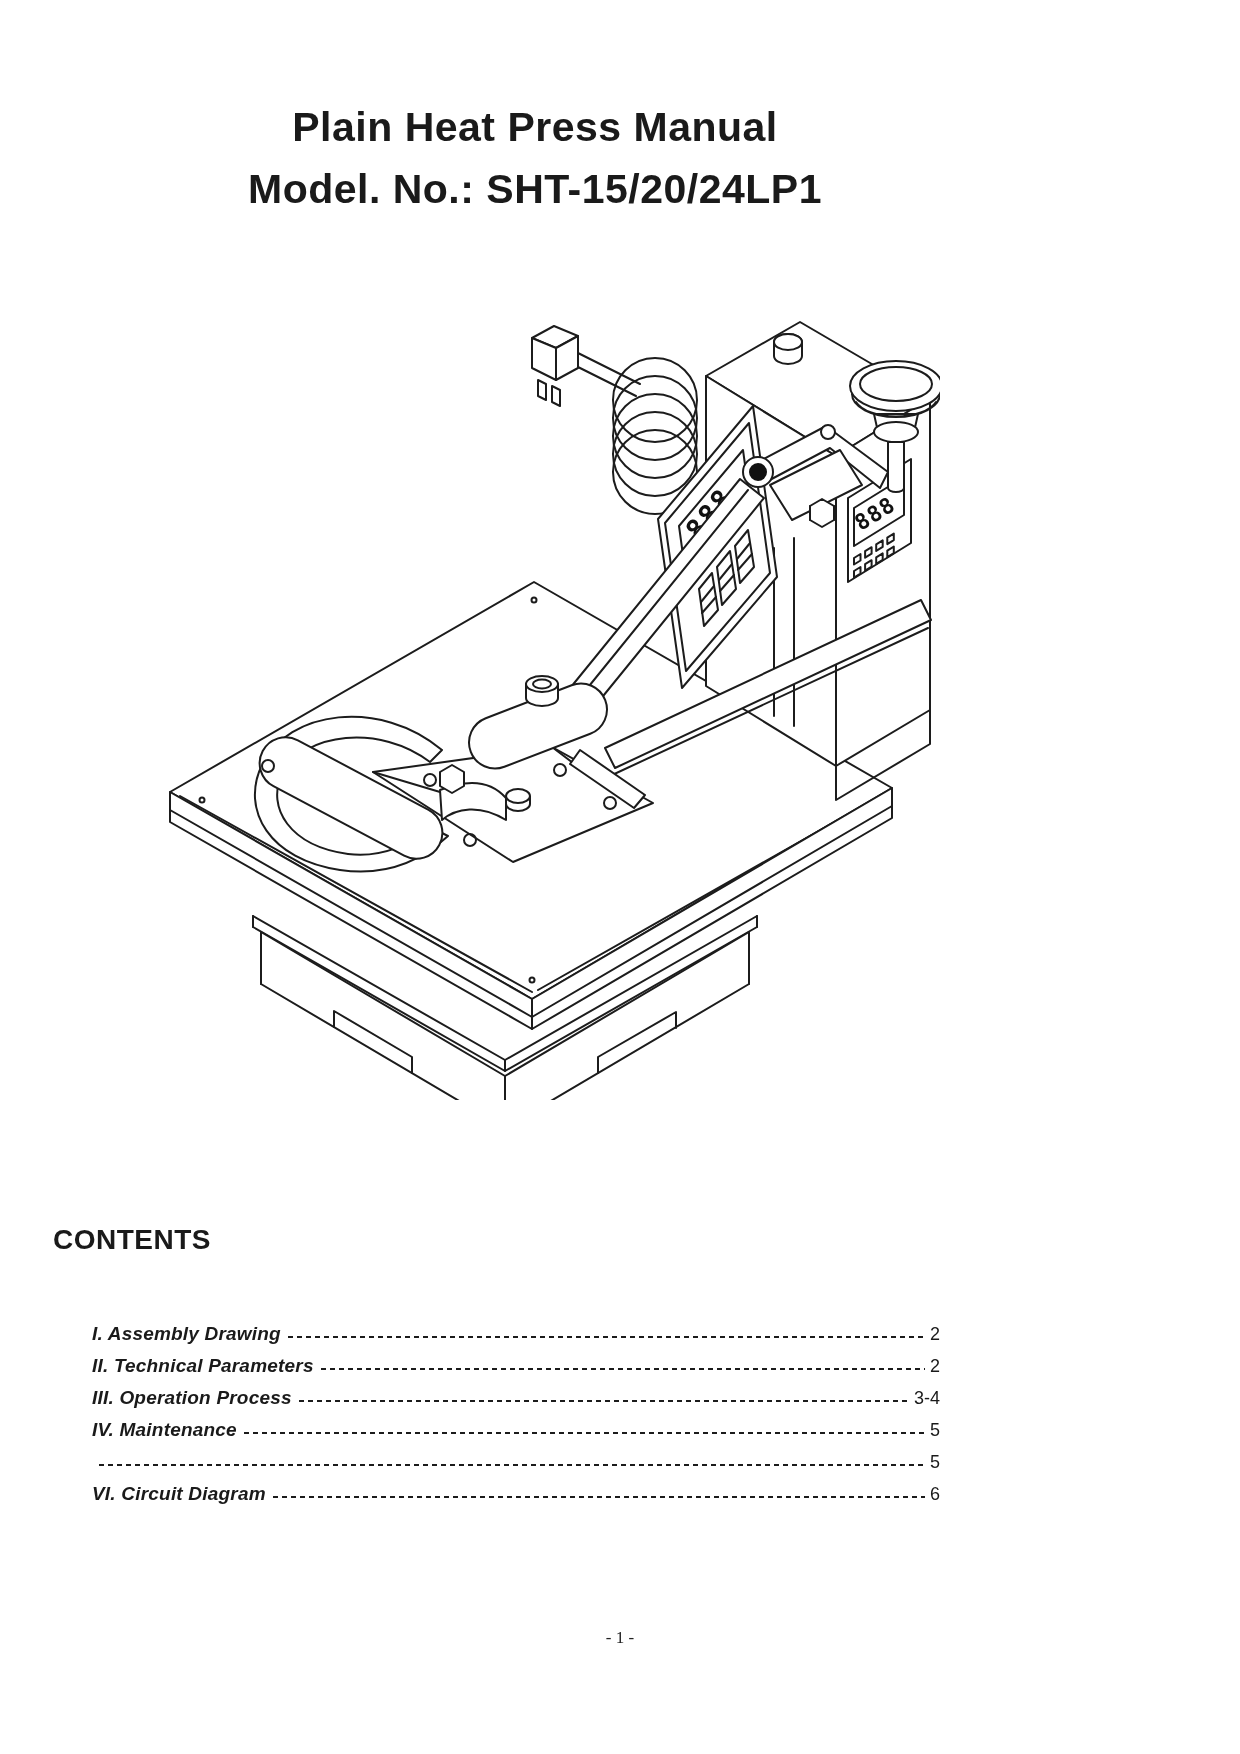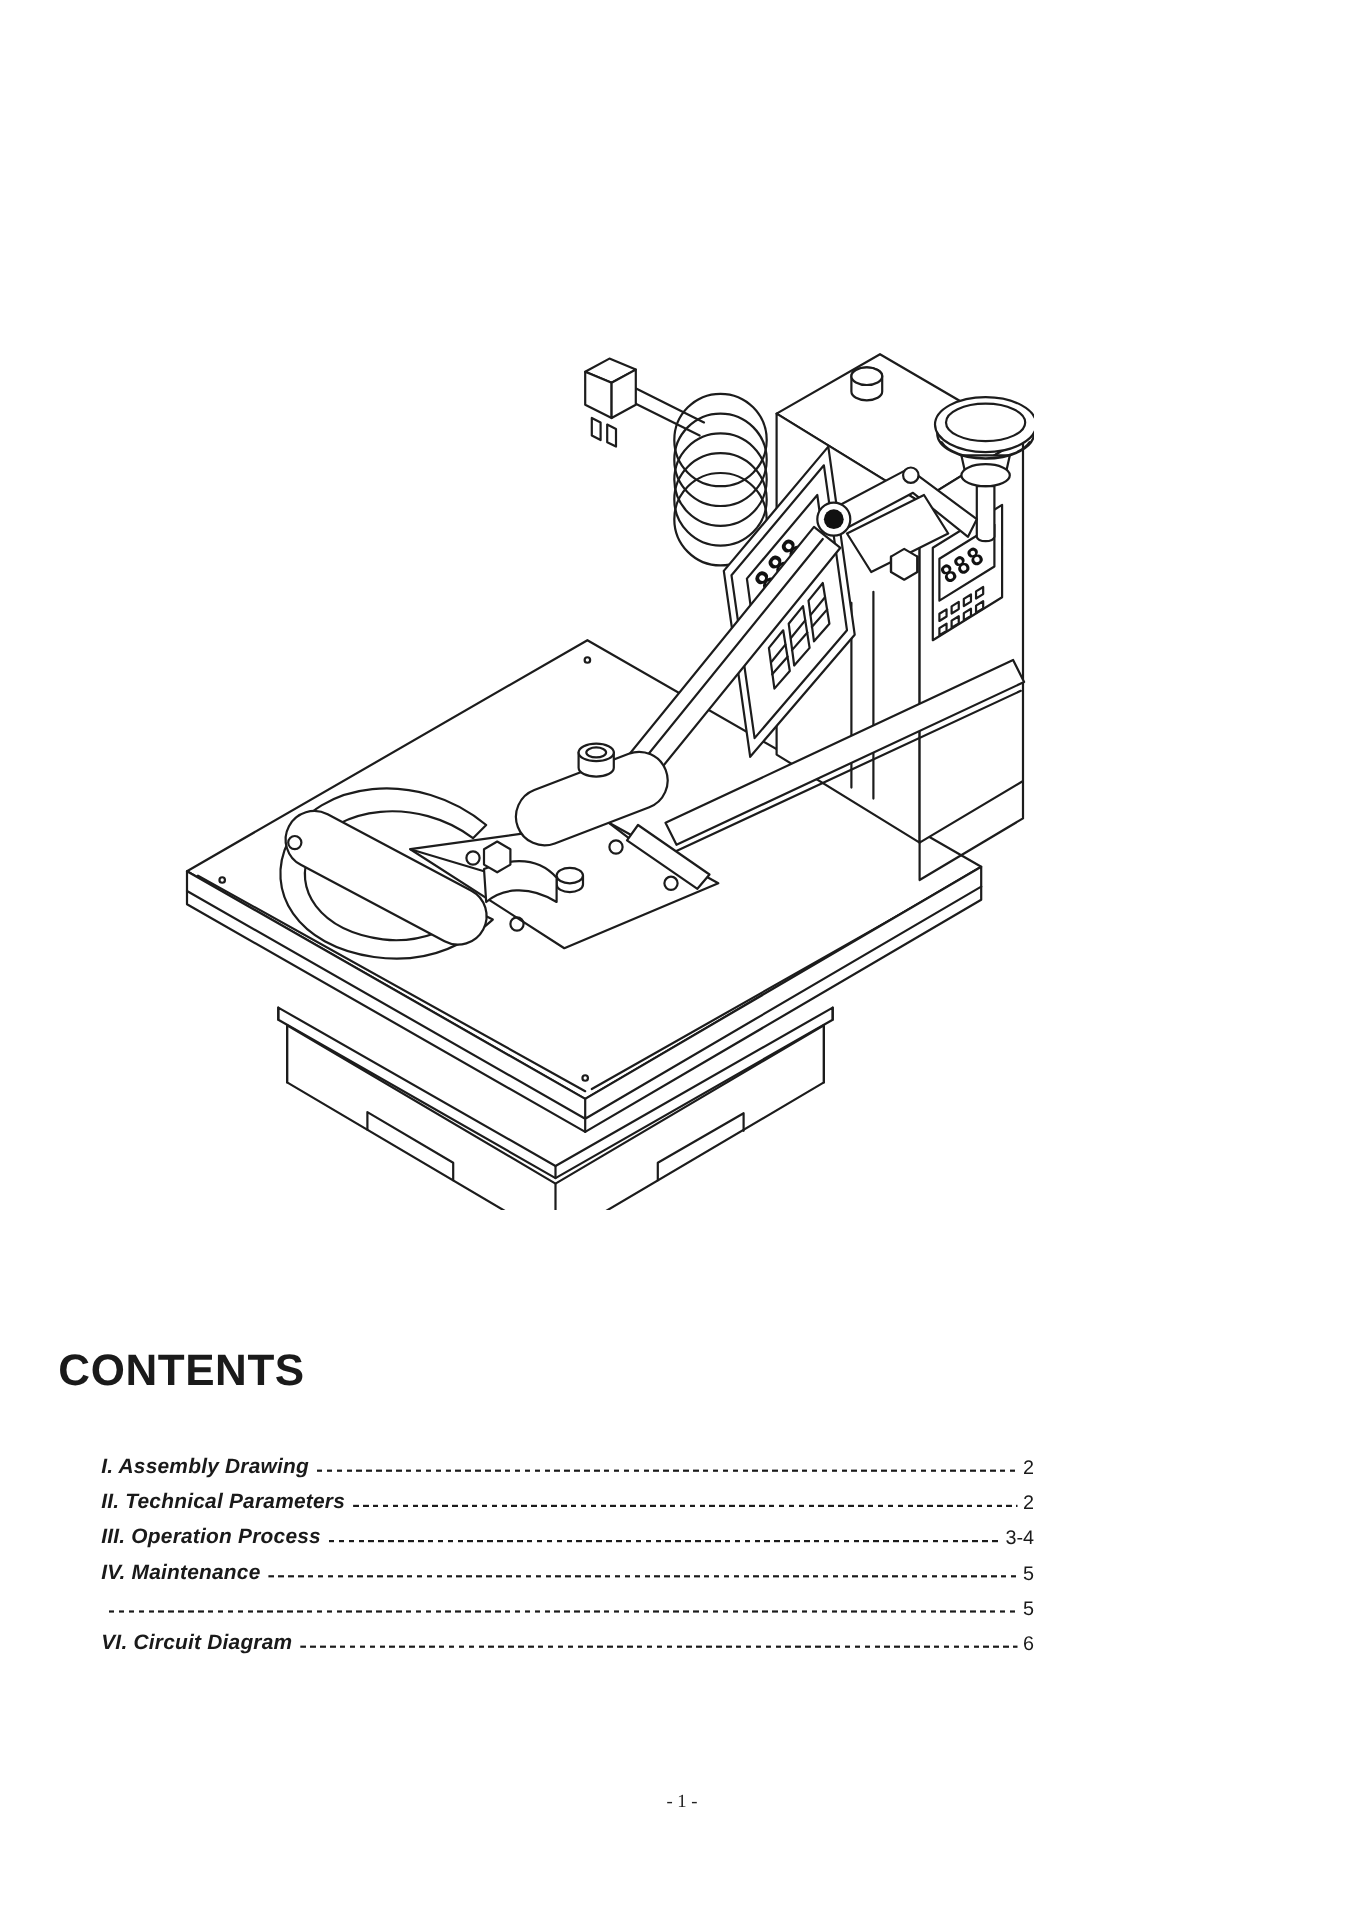--- a/index.html
+++ b/index.html
@@ -5,21 +5,21 @@
   * { margin:0; padding:0; box-sizing:border-box; }
   html,body { width:1240px; height:1754px; background:#ffffff; position:relative;
     font-family:"Liberation Sans", sans-serif; color:#1a1a1a; overflow:hidden; }
 
   .title-block { position:absolute; left:88px; top:96px; width:894px; text-align:center; }
   .title-line { font-size:41px; font-weight:bold; line-height:62px; letter-spacing:0.5px; }
 
   .figure-wrap { position:absolute; left:140px; top:280px; width:800px; height:820px; }
   .figure-wrap svg { width:100%; height:100%; }
 
-  .contents-heading { position:absolute; left:53px; top:1224px; font-size:40px;
+  .contents-heading { position:absolute; left:53px; top:1224px; font-size:28px;
     font-weight:bold; letter-spacing:0.5px; }
 
   .toc { position:absolute; left:92px; top:1318px; width:848px; }
   .toc-row { display:flex; align-items:center; height:32px; font-size:19px; }
   .toc-label { font-weight:bold; white-space:nowrap; letter-spacing:0.2px;font-style:italic; }
   .toc-leader { flex:1 1 auto; height:2px; margin:0 5px 0 7px; transform:translateY(3px);
     background:repeating-linear-gradient(90deg,#1b1b1b 0 5px, transparent 5px 9px); }
   .toc-page { white-space:nowrap; font-size:18px; }
 
   .footer { position:absolute; left:0; top:1628px; width:1240px; text-align:center;
@@ -29,20 +29,22 @@
   .la path, .la polygon, .la rect, .la circle, .la ellipse, .la line, .la polyline {
     stroke:#1c1c1c; stroke-width:2; fill:none; stroke-linejoin:round; stroke-linecap:round; }
   .la .f  { fill:#ffffff; }
   .la .fk { fill:#111111; stroke:none; }
   .la text { stroke:none; fill:#111; font-family:"DejaVu Sans Mono", monospace; font-weight:bold; }
 </style>
 </head>
 <body>
 
 <div class="title-block">
+  <div class="title-line">Plain Heat Press Manual</div>
+  <div class="title-line">Model. No.: SHT-15/20/24LP1</div>
 </div>
 
 <div class="figure-wrap">
 <svg class="la" viewBox="0 0 800 820">
 
   <g>
     <path class="f" d="M113,636 L365,780 L617,636 L617,647 L365,791 L113,647 Z"></path>
     <path d="M113,636 V647 M617,636 V647 M365,780 V791"></path>
     <path class="f" d="M121,652 L365,796 L609,652 L609,704 L365,848 L121,704 Z"></path>
     <path d="M121,652 L121,704 M365,796 L365,848 M609,652 L609,704"></path>

